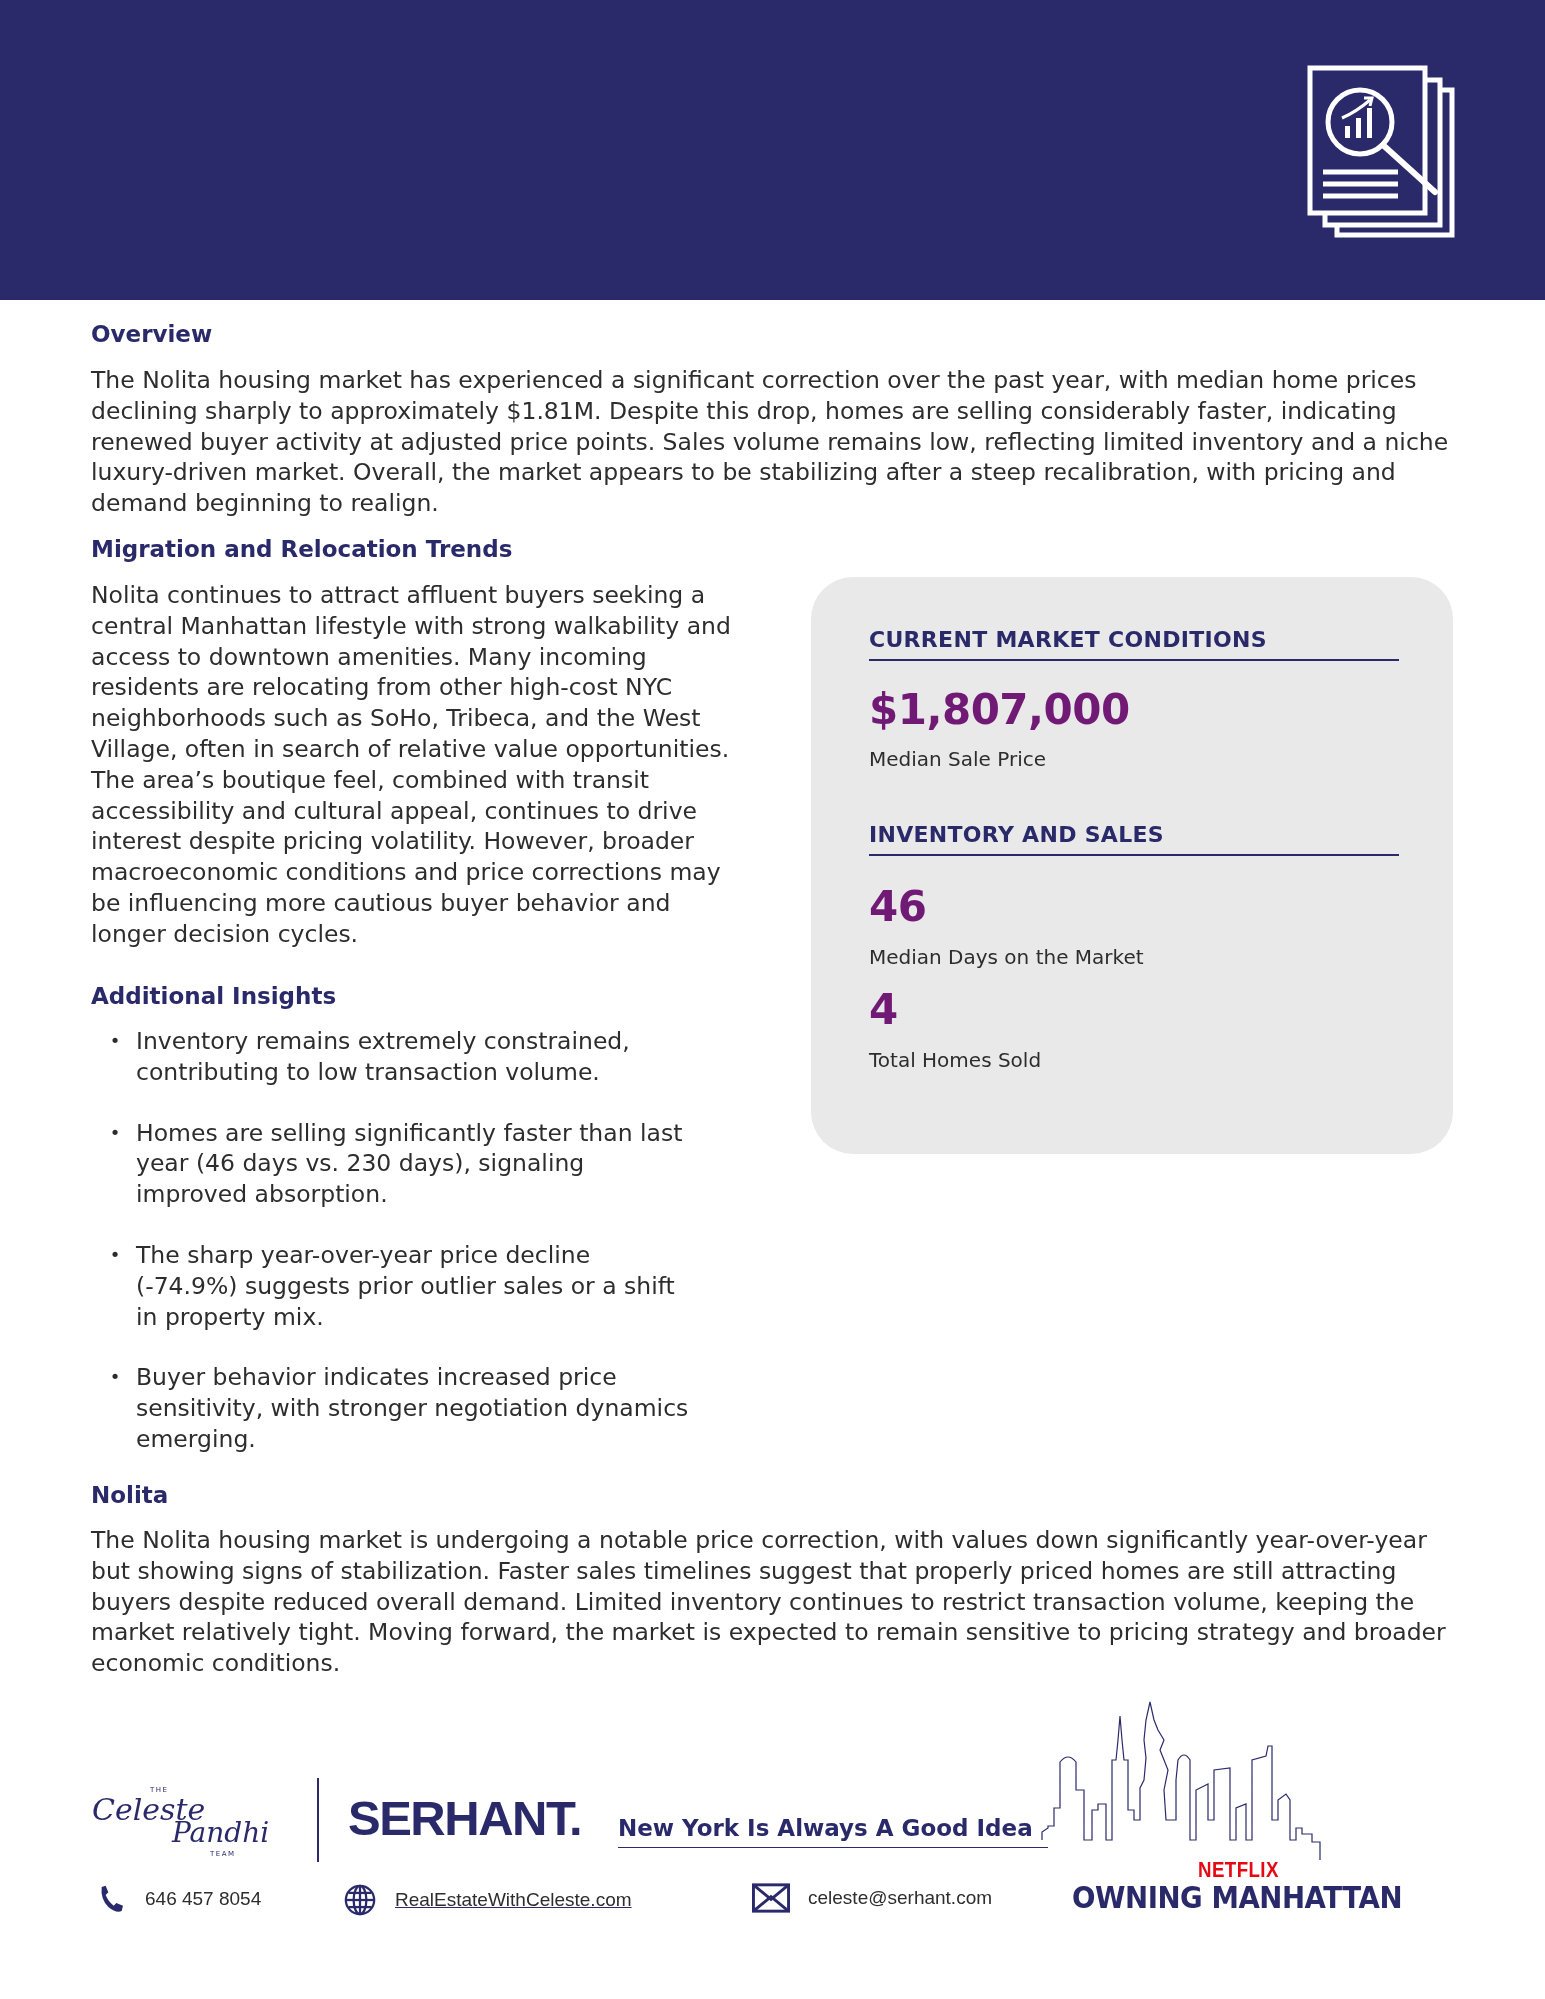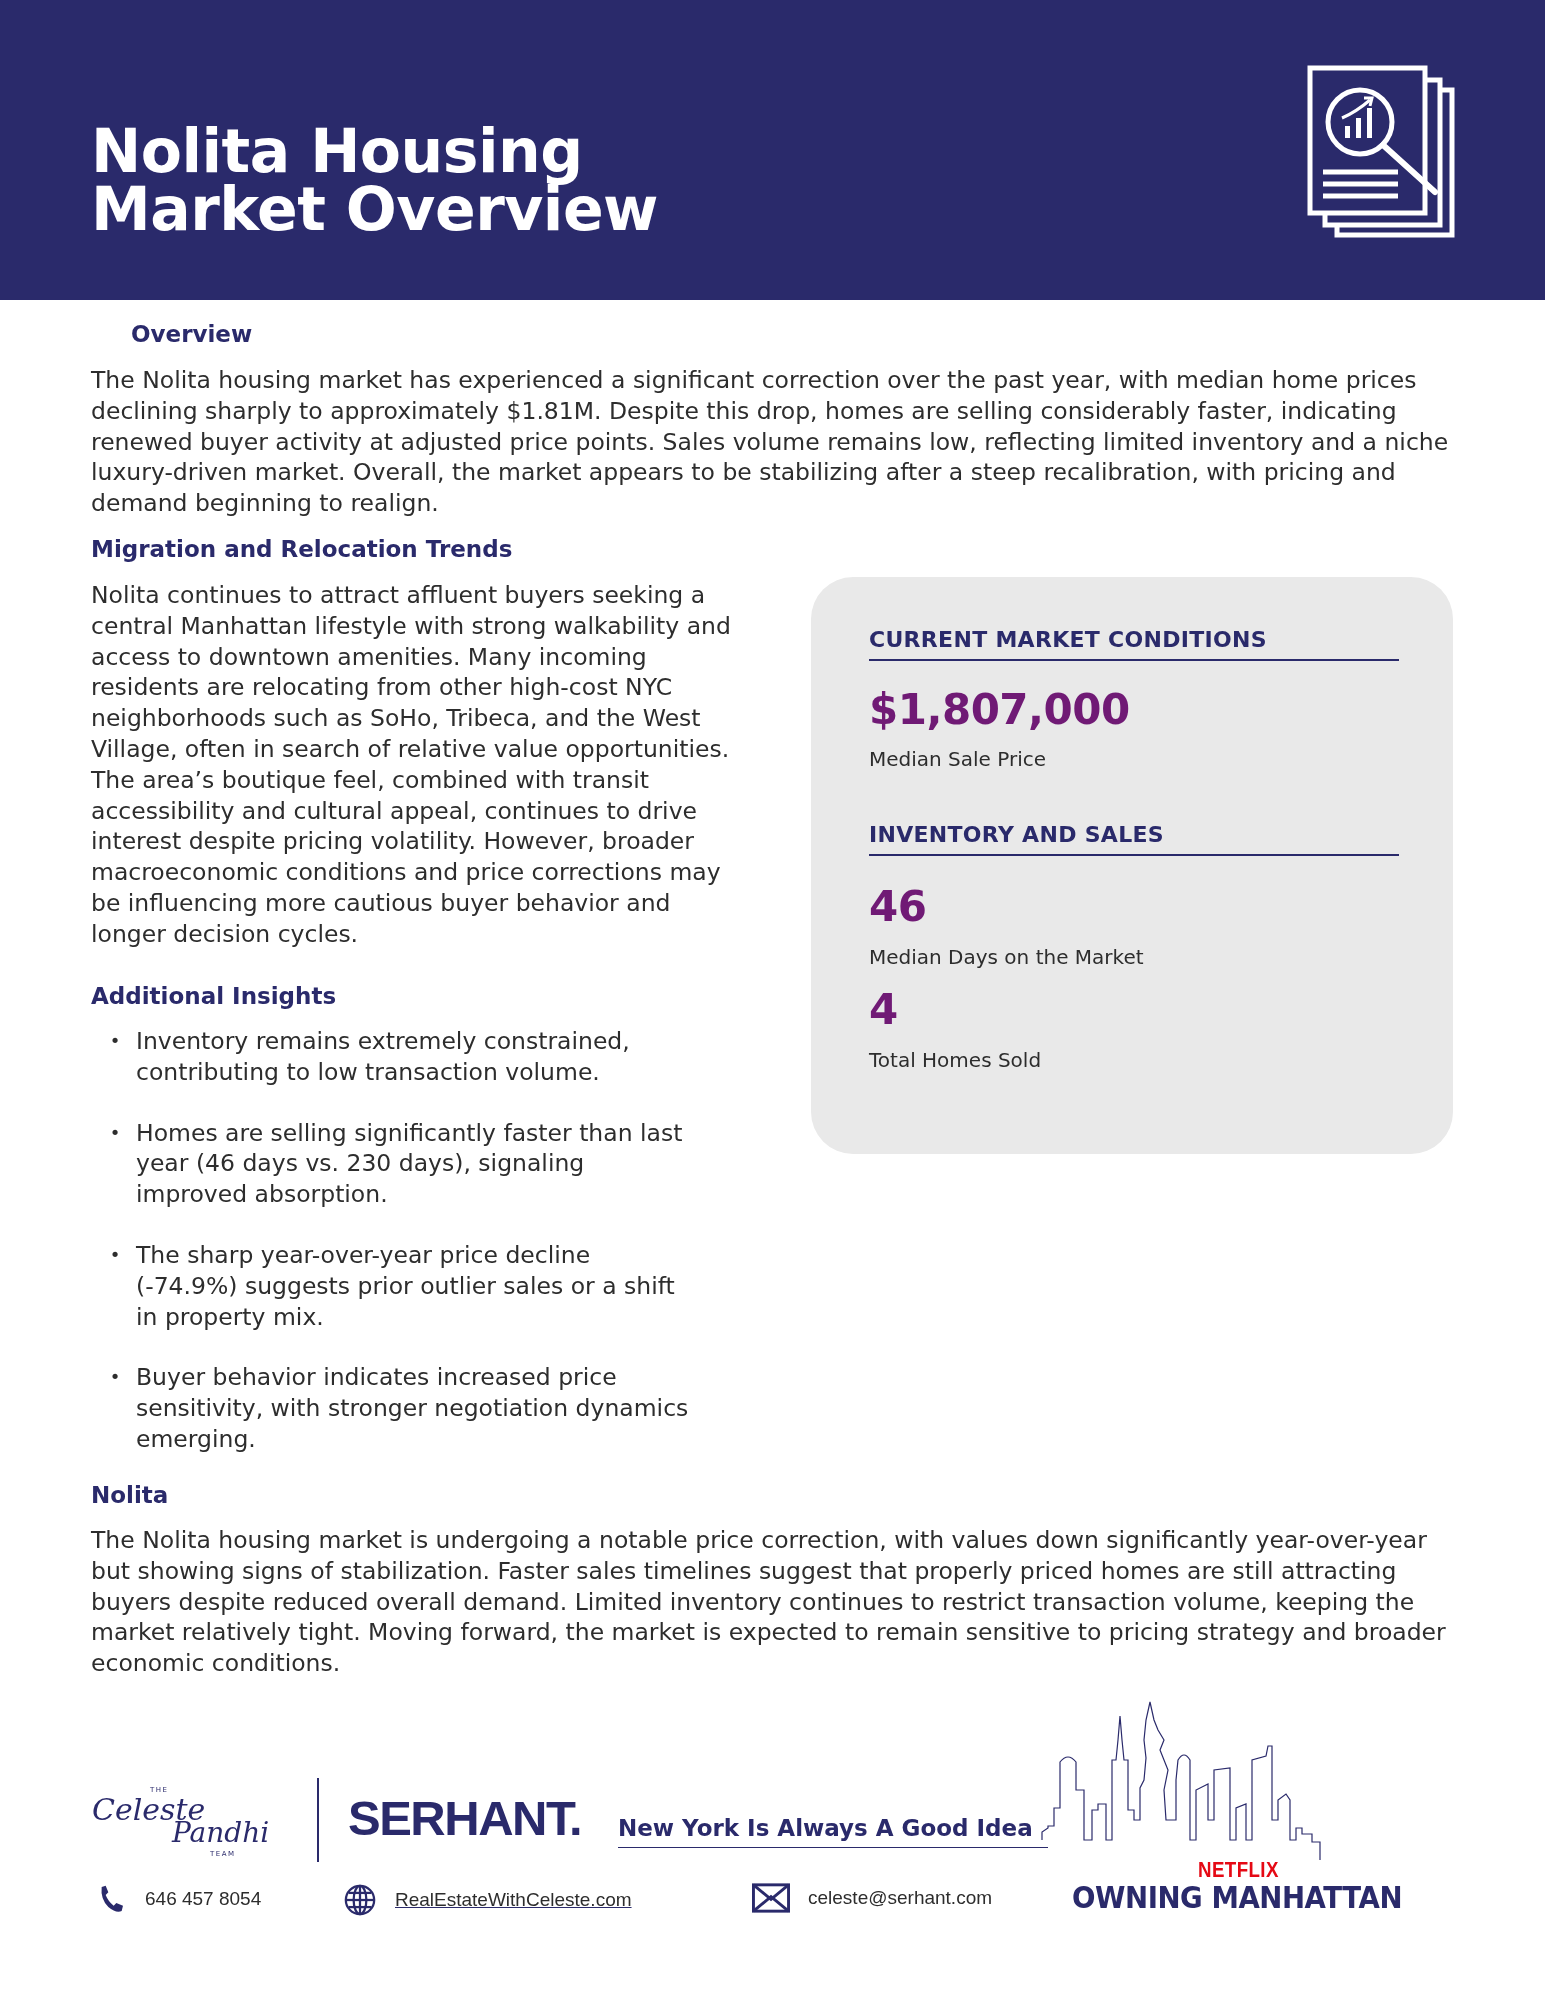--- a/index.html
+++ b/index.html
@@ -7,21 +7,21 @@
   body { position: relative; font-family: "Liberation Sans", "DejaVu Sans", sans-serif; color: #2b2b2b; }
 
   .header { position: absolute; left: 0; top: 0; width: 1545px; height: 300px; background: #2a2a6b; }
   .header-title { position: absolute; left: 91px; top: 122px; color: #fff; font-family: "DejaVu Sans", sans-serif; font-weight: bold; font-size: 60px; line-height: 58px; letter-spacing: -0.5px; }
   .header-title span { display: block; }
   .header-icon { position: absolute; left: 1290px; top: 60px; width: 170px; height: 180px; }
 
   .h2 { position: absolute; left: 91px; color: #2a2a6b; font-family: "DejaVu Sans", sans-serif; font-weight: bold; font-size: 23px; }
   .para { position: absolute; left: 91px; font-family: "DejaVu Sans", sans-serif; font-size: 23.5px; line-height: 30.8px; color: #2d2d2d; }
 
-  #overview-title { top: 321px; margin-left: 40px; }
+  #overview-title { top: 321px; }
   #overview-text { top: 365px; width: 1360px; }
   #migration-title { top: 536px; }
   #migration-text { top: 580px; width: 660px; }
   #insights-title { top: 983px; }
 
   .bullets { position: absolute; left: 108px; top: 1026px; width: 590px; list-style: none; font-family: "DejaVu Sans", sans-serif; font-size: 23.5px; line-height: 30.8px; color: #2d2d2d; }
   .bullets li { position: relative; padding-left: 28px; margin-bottom: 30px; }
   .bullets li .dot { position: absolute; left: 0; top: 0; width: 14px; text-align: center; font-size: 18px; }
 
   #summary-title { top: 1482px; }
@@ -45,24 +45,20 @@
   #contact-web { left: 343px; }
   #contact-email { left: 752px; }
 
   .netflix { position: absolute; left: 1198px; top: 1857px; font-family: "Liberation Sans", sans-serif; font-weight: bold; font-size: 22px; color: #e50914; letter-spacing: 0.5px; transform: scaleX(0.85); transform-origin: left; }
   .owning { position: absolute; left: 1072px; top: 1880px; font-family: "DejaVu Sans", sans-serif; font-weight: bold; font-size: 30px; color: #2a2a6b; letter-spacing: -0.5px; transform: scaleX(0.92); transform-origin: left; }
 </style>
 </head>
 <body>
 
 <div class="header">
-  <div class="header-title">
-    <span>Nolita Housing</span>
-    <span>Market Overview</span>
-  </div>
   <svg class="header-icon" viewBox="0 0 170 180" fill="none" stroke="#ffffff" stroke-width="5">
     <rect x="47" y="30" width="115" height="145"></rect>
     <rect x="35" y="20" width="115" height="145" fill="#2a2a6b"></rect>
     <rect x="20" y="8" width="115" height="145" fill="#2a2a6b"></rect>
     <circle cx="70" cy="62" r="32" fill="#2a2a6b"></circle>
     <line x1="93" y1="85" x2="145" y2="132" stroke-width="6" stroke-linecap="round"></line>
     <rect x="55" y="66" width="5" height="12" fill="#fff" stroke="none"></rect>
     <rect x="66" y="58" width="5" height="20" fill="#fff" stroke="none"></rect>
     <rect x="77" y="48" width="5" height="30" fill="#fff" stroke="none"></rect>
     <path d="M52 58 Q66 52 80 40" stroke-width="3"></path>

